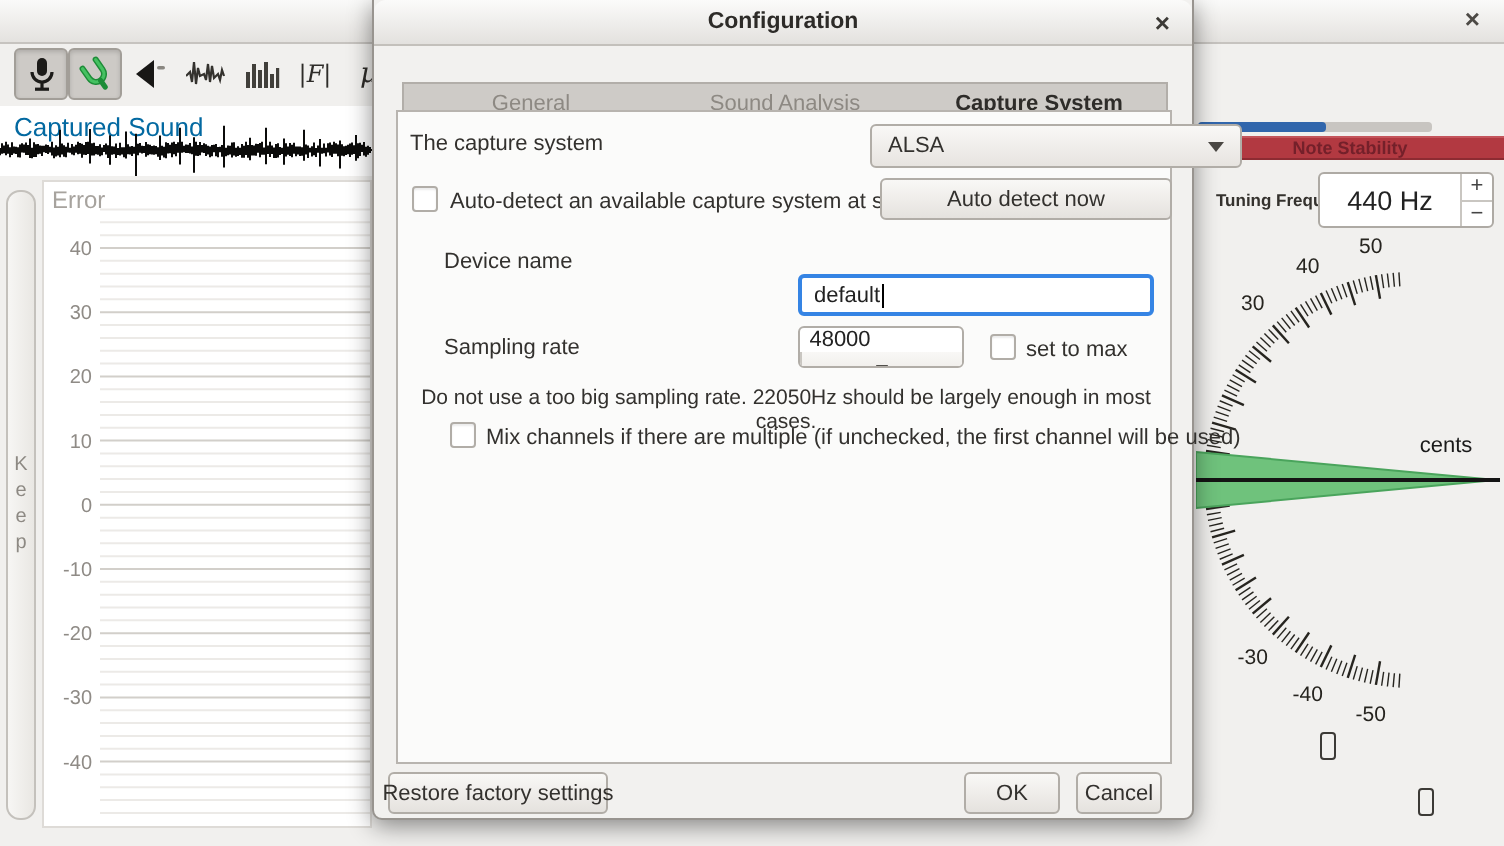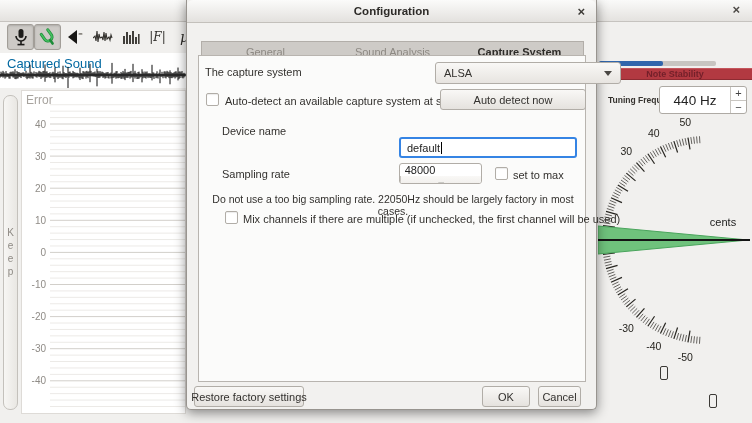--- a/index.html
+++ b/index.html
@@ -431,21 +431,21 @@
 
       <span class="lbl" style="left:23px; top:112px;">Sampling rate</span>
       <div class="spin">
         <span class="spin-val">48000</span>
         <span class="spin-btn">−</span>
         <span class="spin-btn">+</span>
       </div>
       <span class="cb" style="left:296px; top:111px;"></span>
       <span class="lbl" style="left:314px; top:113px;">set to max</span>
 
-      <span class="note">Do not use a too big sampling rate. 22050Hz should be largely factory in most cases.</span>
+      <span class="note">Do not use a too big sampling rate. 22050Hz should be largely enough in most cases.</span>
 
       <span class="cb" style="left:26px; top:155px;"></span>
       <span class="lbl" style="left:44px; top:157px;">Mix channels if there are multiple (if unchecked, the first channel will be used)</span>
     </div>
 
     <div class="btn dlg-bottom-btn" style="left:7px; top:386px; width:110px;">
       <span>Restore factory settings</span>
     </div>
     <div class="btn dlg-bottom-btn" style="left:295px; top:386px; width:48px;">
       <span>OK</span>

